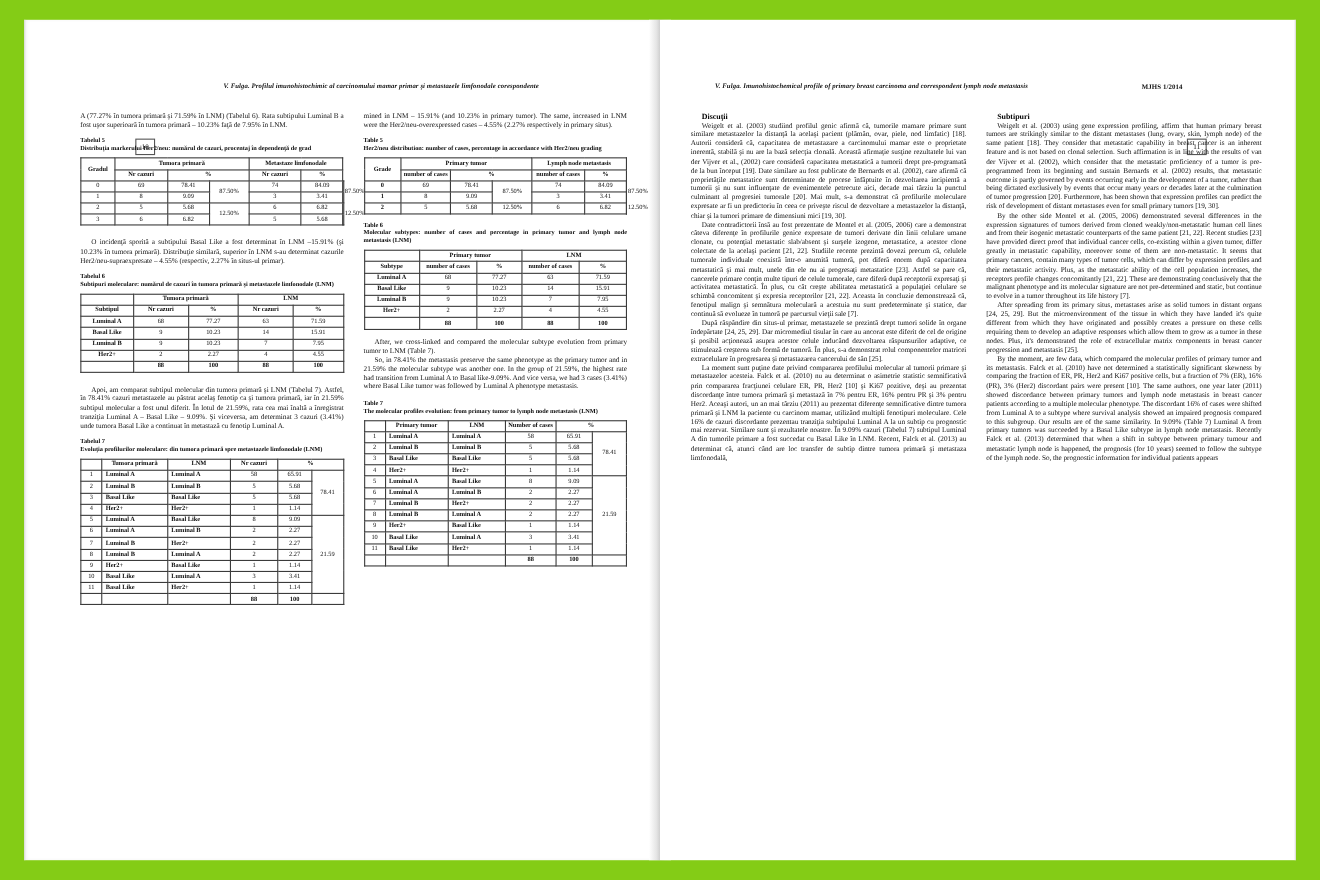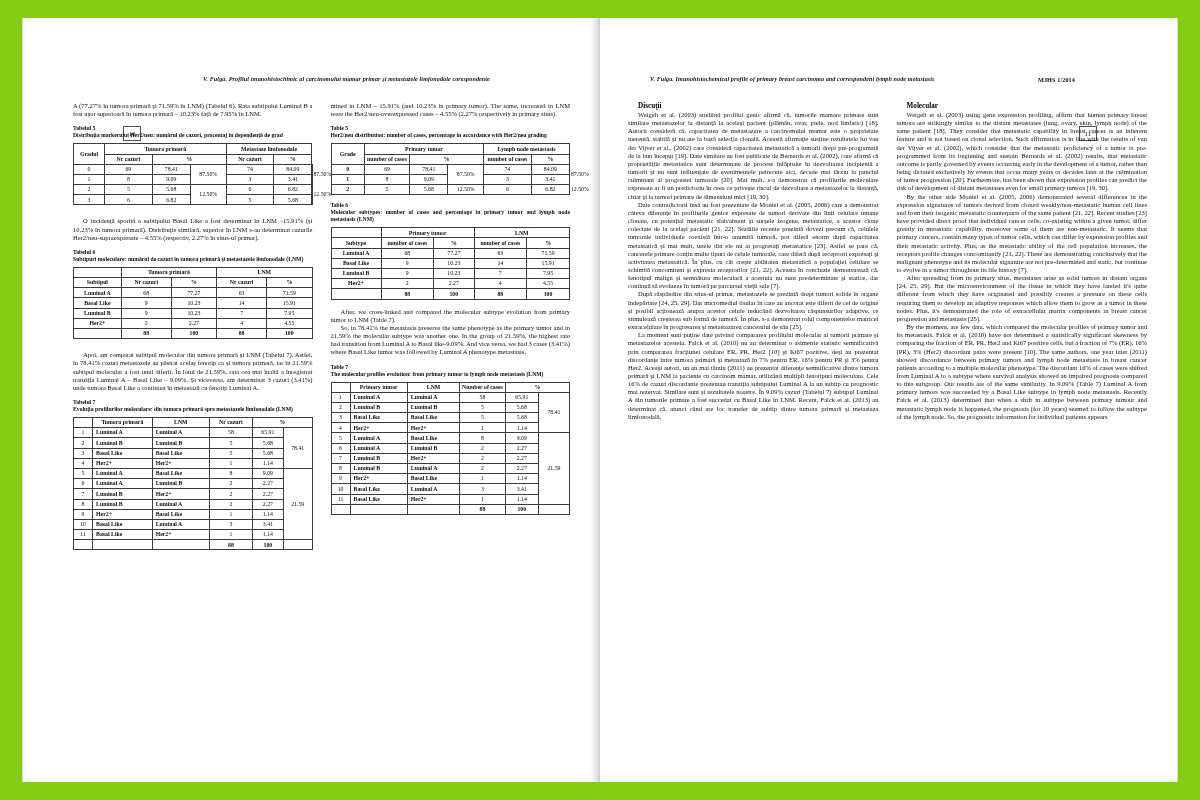--- a/index.html
+++ b/index.html
@@ -698,21 +698,21 @@
 
         <div class="col">
           <h3 class="sect">Discuţii</h3>
           <p class="body">Weigelt et al. (2003) studiind profilul genic afirmă că, tumorile mamare primare sunt similare metastazelor la distanţă la acelaşi pacient (plămân, ovar, piele, nod limfatic) [18]. Autorii consideră că, capacitatea de metastazare a carcinomului mamar este o proprietate inerentă, stabilă şi nu are la bază selecţia clonală. Această afirmaţie susţine rezultatele lui van der Vijver et al., (2002) care consideră capacitatea metastatică a tumorii drept pre-programată de la bun început [19]. Date similare au fost publicate de Bernards et al. (2002), care afirmă că proprietăţile metastatice sunt determinate de procese înfăptuite în dezvoltarea incipientă a tumorii şi nu sunt influenţate de evenimentele petrecute aici, decade mai târziu la punctul culminant al progresiei tumorale [20]. Mai mult, s-a demonstrat că profilurile moleculare expresate ar fi un predictoriu în ceea ce priveşte riscul de dezvoltare a metastazelor la distanţă, chiar şi la tumori primare de dimensiuni mici [19, 30].</p>
           <p class="body">Date contradictorii însă au fost prezentate de Montel et al. (2005, 2006) care a demonstrat câteva diferenţe în profilurile genice expresate de tumori derivate din linii celulare umane clonate, cu potenţial metastatic slab/absent şi surşele izogene, metastatice, a acestor clone colectate de la acelaşi pacient [21, 22]. Studiile recente prezintă dovezi precum că, celulele tumorale individuale coexistă într-o anumită tumoră, pot diferă enorm după capacitatea metastatică şi mai mult, unele din ele nu ai progresaţi metastatice [23]. Astfel se pare că, cancerele primare conţin multe tipuri de celule tumorale, care diferă după receptorii expresaţi şi activitatea metastatică. În plus, cu cât creşte abilitatea metastatică a populaţiei celulare se schimbă concomitent şi expresia receptorilor [21, 22]. Aceasta în concluzie demonstrează că, fenotipul malign şi semnătura moleculară a acestuia nu sunt predeterminate şi statice, dar continuă să evolueze în tumoră pe parcursul vieţii sale [7].</p>
           <p class="body">După răspândire din situs-ul primar, metastazele se prezintă drept tumori solide în organe îndepărtate [24, 25, 29]. Dar micromediul tisular în care au ancorat este diferit de cel de origine şi posibil acţionează asupra acestor celule inducând dezvoltarea răspunsurilor adaptive, ce stimulează creşterea sub formă de tumoră. În plus, s-a demonstrat rolul componentelor matricei extracelulare în progresarea şi metastazarea cancerului de sân [25].</p>
           <p class="body">La moment sunt puţine date privind compararea profilului molecular al tumorii primare şi metastazelor acesteia. Falck et al. (2010) nu au determinat o asimetrie statistic semnificativă prin compararea fracţiunei celulare ER, PR, Her2 [10] şi Ki67 pozitive, deşi au prezentat discordanţe între tumora primară şi metastază în 7% pentru ER, 16% pentru PR şi 3% pentru Her2. Aceaşi autori, un an mai târziu (2011) au prezentat diferenţe semnificative dintre tumora primară şi LNM la paciente cu carcinom mamar, utilizând multipli fenotipuri moleculare. Cele 16% de cazuri discordante prezentau tranziţia subtipului Luminal A la un subtip cu prognostic mai rezervat. Similare sunt şi rezultatele noastre. În 9.09% cazuri (Tabelul 7) subtipul Luminal A din tumorile primare a fost succedat cu Basal Like  în  LNM. Recent, Falck et al. (2013) au determinat că, atunci când are loc transfer de subtip dintre tumora primară şi metastaza limfonodală,</p>
         </div>
 
         <div class="col">
-          <h3 class="sect">Molecular</h3>
+          <h3 class="sect">Subtipuri</h3>
           <p class="body">Weigelt et al. (2003) using gene expression profiling, affirm that human primary breast tumors are strikingly similar to the distant metastases (lung, ovary, skin, lymph node) of the same patient [18]. They consider that metastatic capability in breast cancer is an inherent feature and is not based on clonal selection. Such affirmation is in line with the results of van der Vijver et al. (2002), which consider that the metastatic proficiency of a tumor is pre-programmed from its beginning and sustain Bernards et al. (2002) results, that metastatic outcome is partly governed by events occurring early in the development of a tumor, rather than being dictated exclusively by events that occur many years or decades later at the culmination of tumor progression [20]. Furthermore, has been shown that expression profiles can predict the risk of development of distant metastases even for small primary tumors [19, 30].</p>
           <p class="body">By the other side Montel et al. (2005, 2006) demonstrated several differences in the expression signatures of tumors derived from cloned weakly/non-metastatic human cell lines and from their isogenic metastatic counterparts of the same patient [21, 22]. Recent studies [23] have provided direct proof that individual cancer cells, co-existing within a given tumor, differ greatly in metastatic capability, moreover some of them are non-metastatic. It seems that primary cancers, contain many types of tumor cells, which can differ by expression profiles and their metastatic activity. Plus, as the metastatic ability of the cell population increases, the receptors profile changes concomitantly [21, 22]. These are demonstrating conclusively that the malignant phenotype and its molecular signature are not pre-determined and static, but continue to evolve in a tumor throughout its life history [7].</p>
           <p class="body">After spreading from its primary situs, metastases arise as solid tumors in distant organs [24, 25, 29]. But the microenvironment of the tissue in which they have landed it's quite different from which they have originated and possibly creates a pressure on these cells requiring them to develop an adaptive responses which allow them to grow as a tumor in these nodes. Plus, it's demonstrated the role of extracellular matrix components in breast cancer progression and metastasis [25].</p>
           <p class="body">By the moment, are few data, which compared the molecular profiles of primary tumor and its metastasis. Falck et al. (2010) have not determined a statistically significant skewness by comparing the fraction of ER, PR, Her2 and Ki67 positive cells, but a fraction of 7% (ER), 16% (PR), 3% (Her2) discordant pairs were present [10]. The same authors, one year later (2011) showed discordance between primary tumors and lymph node metastasis in breast cancer patients according to a multiple molecular phenotype. The discordant 16% of cases were shifted from Luminal A to a subtype where survival analysis showed an impaired prognosis compared to this subgroup. Our results are of the same similarity. In 9.09% (Table 7) Luminal A from primary tumors was succeeded by a Basal Like subtype in lymph node metastasis. Recently Falck et al. (2013) determined that when a shift in subtype between primary tumour and metastatic lymph node is happened, the prognosis (for 10 years) seemed to follow the subtype of the lymph node. So, the prognostic information for individual patients appears</p>
         </div>
 
       </div>
     </div>
   </div>
 

